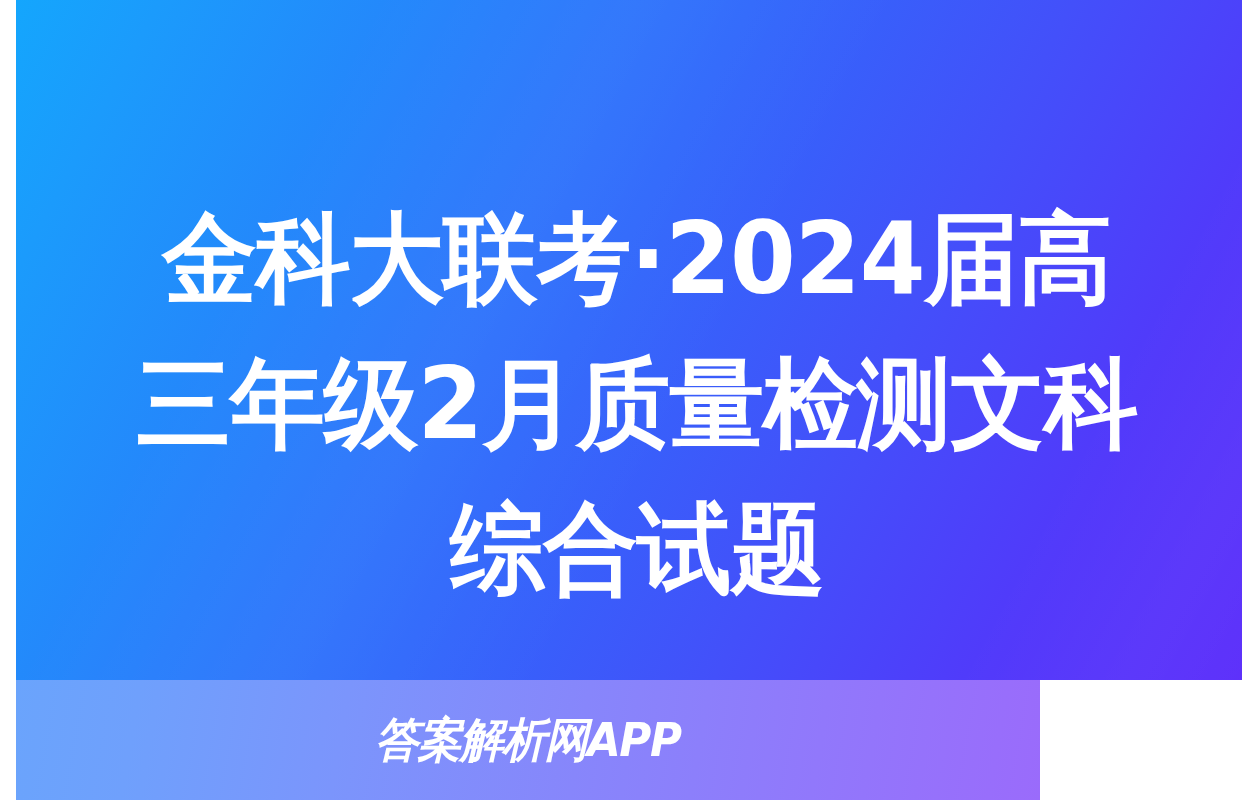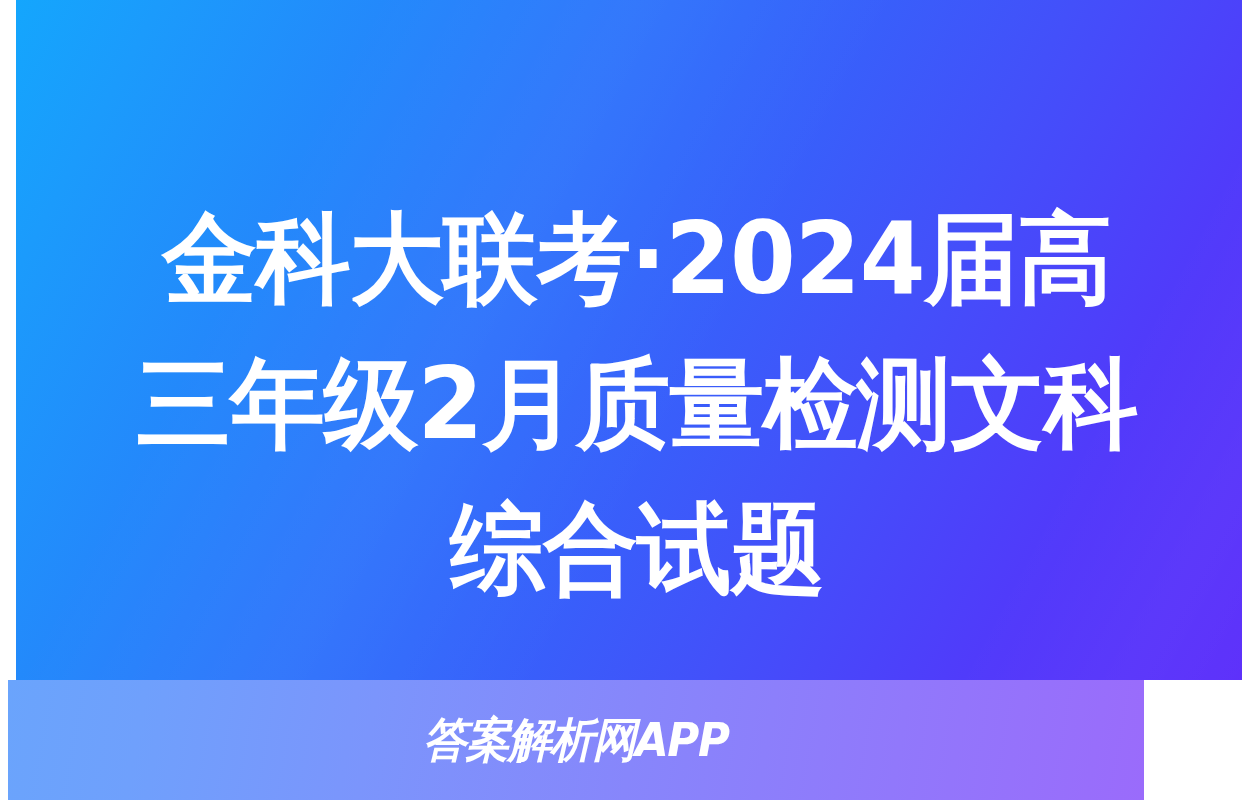--- a/index.html
+++ b/index.html
@@ -69,23 +69,23 @@
     text-align: center;
     word-break: break-all;
     transform: scaleX(0.955);
     transform-origin: center top;
     text-rendering: optimizeLegibility;
   }
 
   
   .wm-band {
     position: absolute;
-    left: 8px;
+    left: 16px;
     top: 680px;
-    width: 1136px;
+    width: 1024px;
     height: 120px;
     background: linear-gradient(100deg,
         #6aa4fc 0%,
         #6fa0fc 12%,
         #7b95fc 32%,
         #8786fb 55%,
         #9178fb 78%,
         #9a6bfb 100%);
     overflow: hidden;
   }

